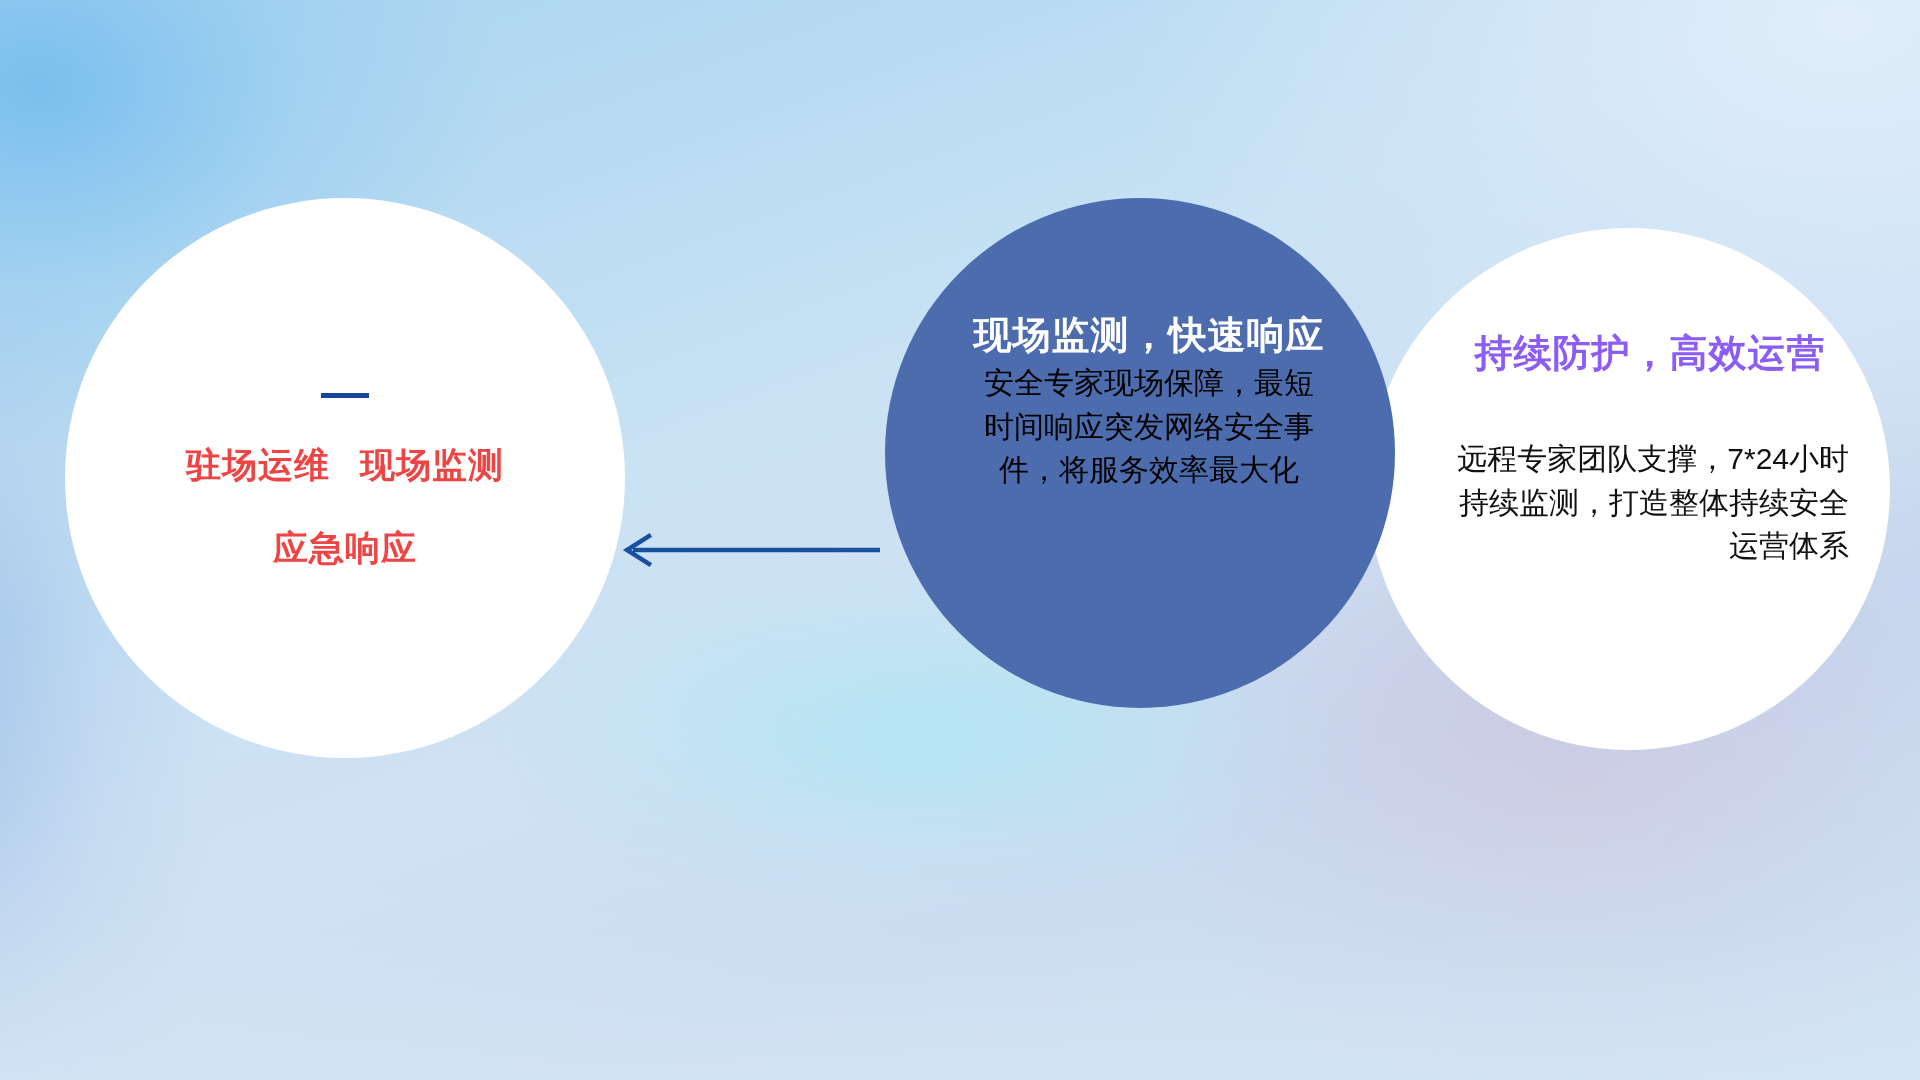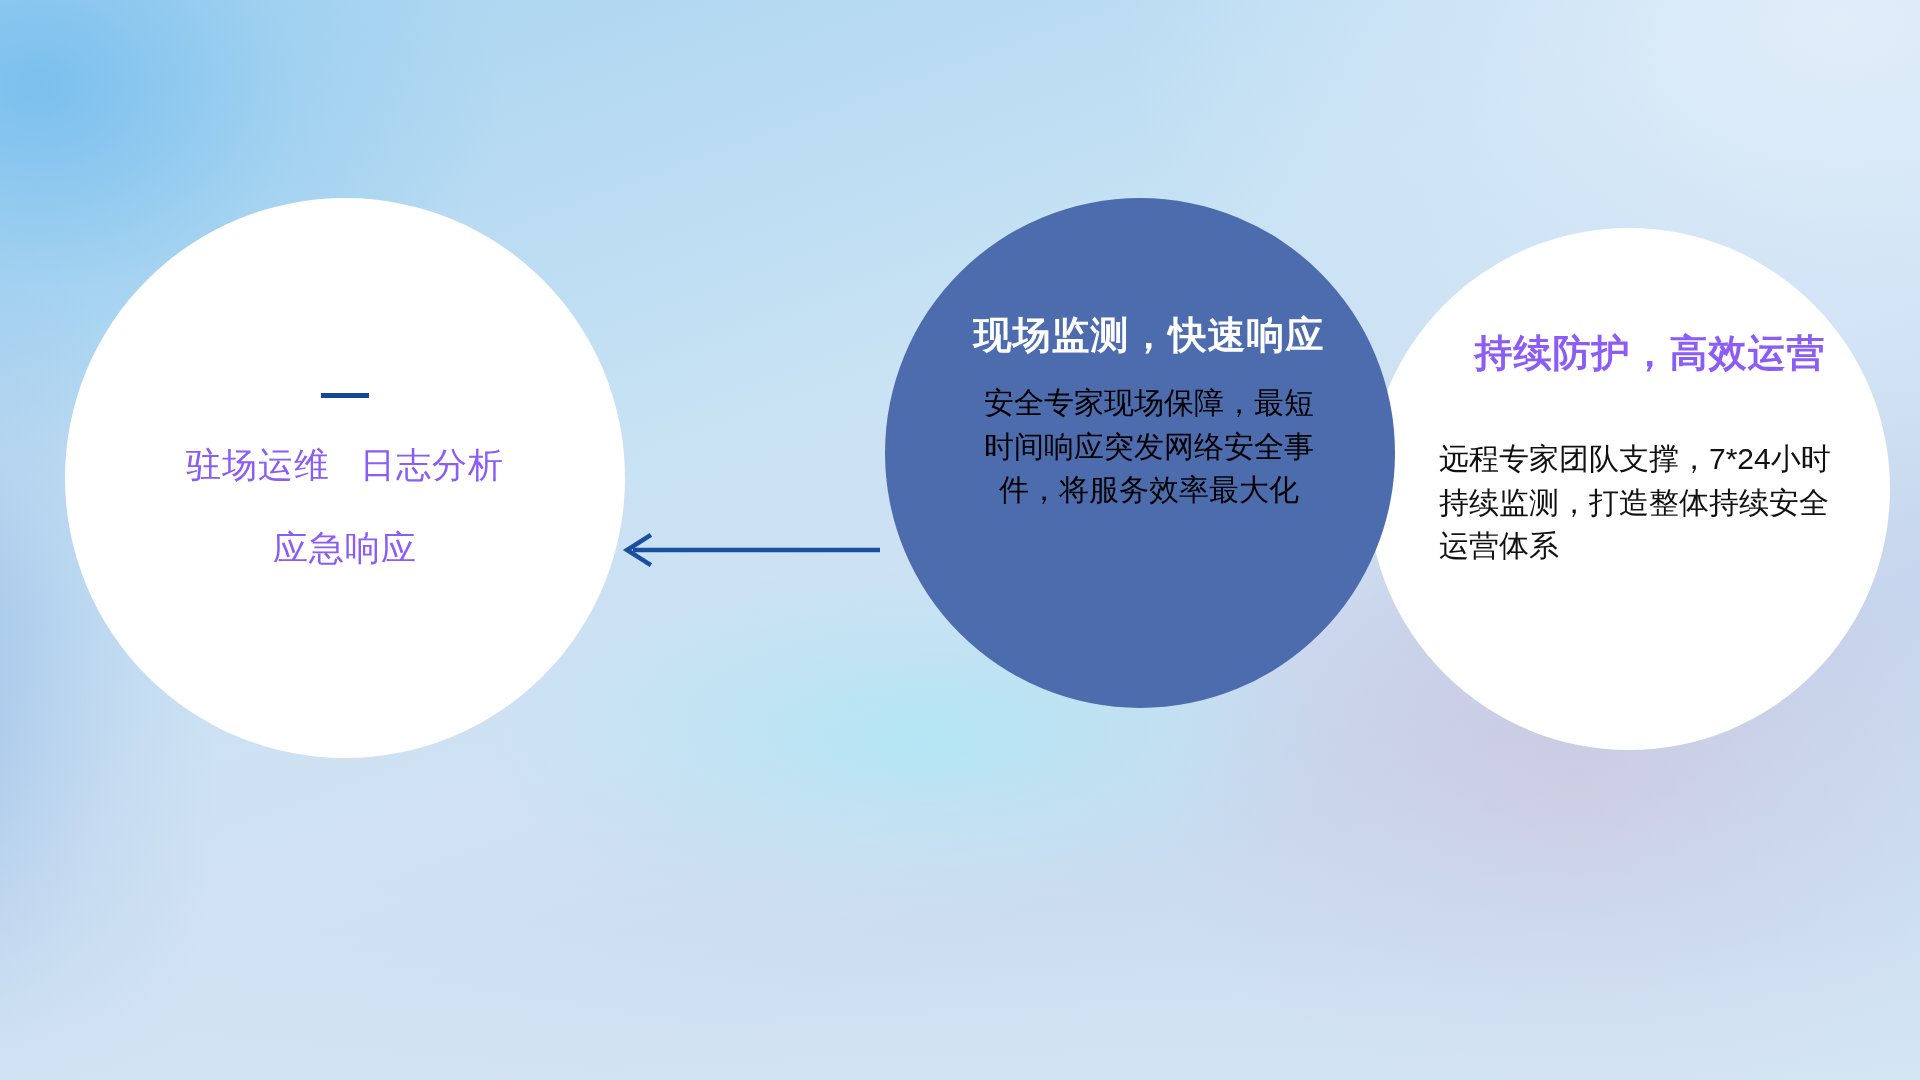--- a/index.html
+++ b/index.html
@@ -135,38 +135,37 @@
     gap: 30px;
     margin-bottom: 28px;
     white-space: nowrap;
   }
   .kw-row:last-child {
     margin-bottom: 0;
     margin-top: 8px;
   }
   .kw {
     font-size: 35px;
-    font-weight: normal;
-    color: #8b5cf6;
+    font-weight: bold;
+    color: #ef4444;
     letter-spacing: 1px;
   }
 
   
   .mid-inner {
     position: absolute;
     left: 0;
     top: 0;
     width: 100%;
     height: 100%;
     display: flex;
     flex-direction: column;
     align-items: center;
     padding: 112px 26px 0 26px;
     box-sizing: border-box;
-    gap: 20px;
   }
   .mid-title {
     font-size: 38px;
     font-weight: bold;
     color: #ffffff;
     letter-spacing: 1px;
     white-space: nowrap;
     margin-left: 18px;
   }
   .mid-body {
@@ -197,21 +196,21 @@
     color: #8b5cf6;
     letter-spacing: 1px;
     white-space: nowrap;
     margin-left: 42px;
   }
   .right-body {
     margin-top: 58px;
     font-size: 30px;
     line-height: 1.45;
     color: #111111;
-    text-align: left;
+    text-align: right;
     width: 410px;
     margin-left: 30px;
   }
 
   
   #connector-arrow {
     position: absolute;
     left: 615px;
     top: 530px;
     width: 265px;
@@ -232,21 +231,21 @@
   <div class="bg-layer bg-glow-leftedge"></div>
   <div class="bg-layer bg-glow-bottom"></div>
 
   <div id="circle-left" class="circle circle-white">
     <div class="left-inner">
 
       <div class="divider-dash"></div>
 
       <div class="kw-row">
         <span class="kw">驻场运维</span>
-        <span class="kw">日志分析</span>
+        <span class="kw">现场监测</span>
       </div>
 
 
       <div class="kw-row">
         <span class="kw">应急响应</span>
       </div>
 
     </div>
   </div>
 

